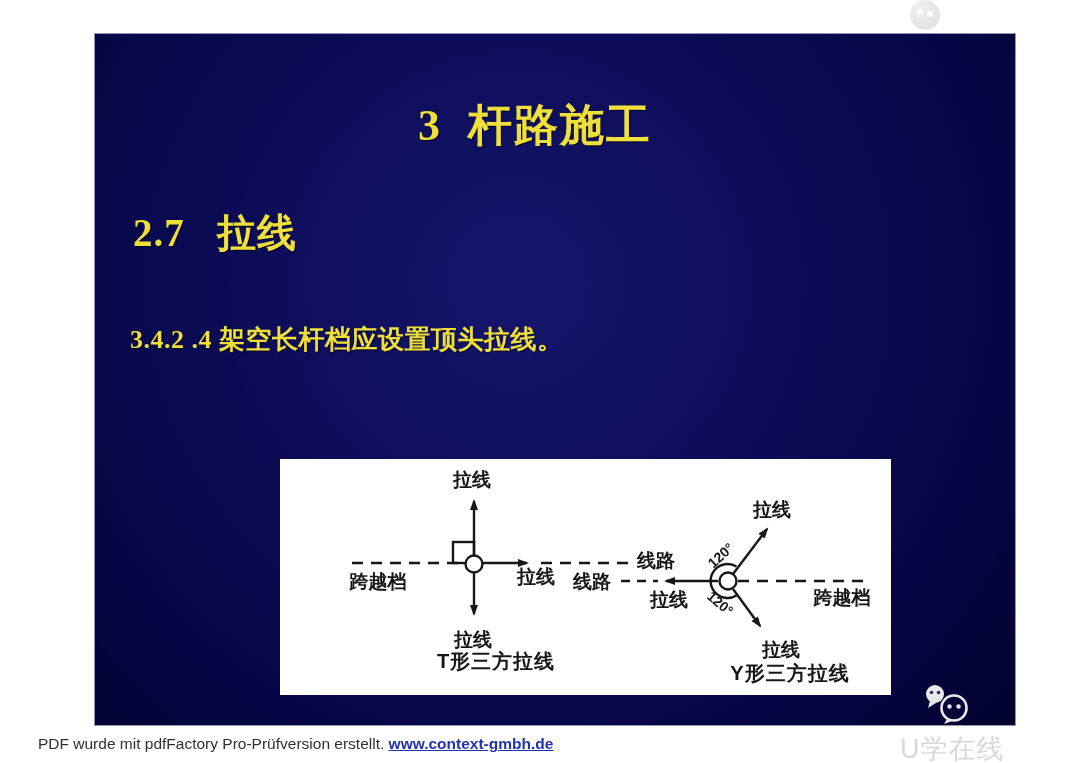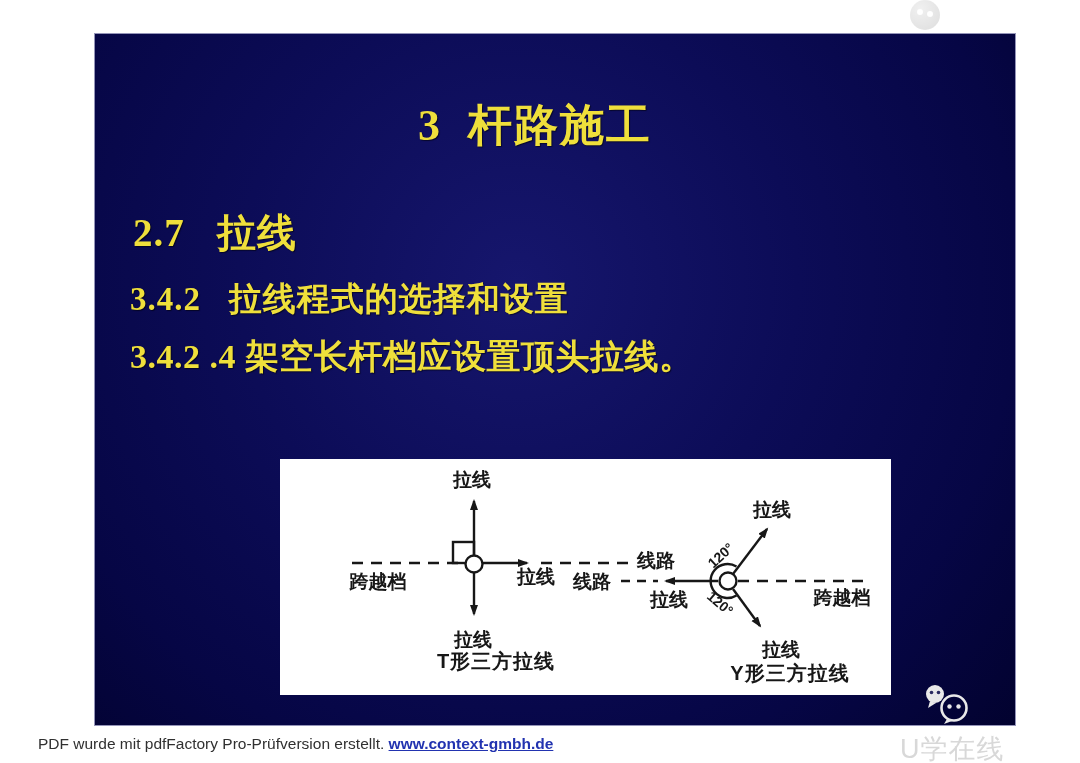--- a/index.html
+++ b/index.html
@@ -9,21 +9,21 @@
   
   #slide{position:absolute;left:78px;top:33px;width:922px;height:693px;
          border:1px solid #9494b8;box-sizing:border-box;
          background:radial-gradient(circle at 46% 36%, #16166d 0%, #0c0c57 42%, #060645 75%, #02022f 100%);}
   .sl-text{position:absolute;color:#EFDF3B;font-weight:bold;white-space:pre;
            font-family:"Liberation Serif","DejaVu Serif",serif;
            text-shadow:1px 1px 1px rgba(0,0,0,0.55);}
   #slide-title{left:0;top:62px;width:100%;text-align:center;font-size:44px;transform:translateX(-20px);letter-spacing:2px;}
   #section-heading{left:38px;top:172px;font-size:39px;letter-spacing:1px;}
   #subsection-heading{left:35px;top:243px;font-size:33px;letter-spacing:1px;}
-  #bullet-1{left:35px;top:300px;font-size:34px;letter-spacing:0.5px;}
+  #bullet-1{left:35px;top:288px;font-size:26px;letter-spacing:0.5px;}
   #bullet-2{left:35px;top:348px;font-size:34px;letter-spacing:0.5px;}
 
   
   #diagram-panel{position:absolute;left:185px;top:425px;width:563px;height:236px;background:#ffffff;padding-left:48px;}
   #diagram-svg text{font-family:"Liberation Sans","DejaVu Sans",sans-serif;font-weight:bold;fill:#171717;}
   .dlabel{font-size:19px;}
   .dcaption{font-size:20px;letter-spacing:1px;}
   .dangle{font-size:14px;font-weight:bold;}
 
   
@@ -41,21 +41,20 @@
                   border-radius:50%;background:#ffffff;box-shadow:10px 2px 0 0 #ffffff;}
 </style>
 </head>
 <body>
 
 <div id="canvas">
 
   <div id="slide">
     <div class="sl-text" id="slide-title">3  杆路施工</div>
     <div class="sl-text" id="section-heading">2.7   拉线</div>
-    <div class="sl-text" id="subsection-heading">3.4.2   拉线程式的选择和设置</div>
     <div class="sl-text" id="bullet-1">3.4.2 .4 架空长杆档应设置顶头拉线。</div>
 
     <div id="diagram-panel">
       <svg id="diagram-svg" width="563" height="236" viewBox="0 0 563 236">
         <defs>
           <marker id="arr" markerWidth="12" markerHeight="10" refX="9" refY="4" orient="auto" markerUnits="userSpaceOnUse">
             <path d="M0,0 L11,4 L0,8 z" fill="#171717"></path>
           </marker>
         </defs>
 

